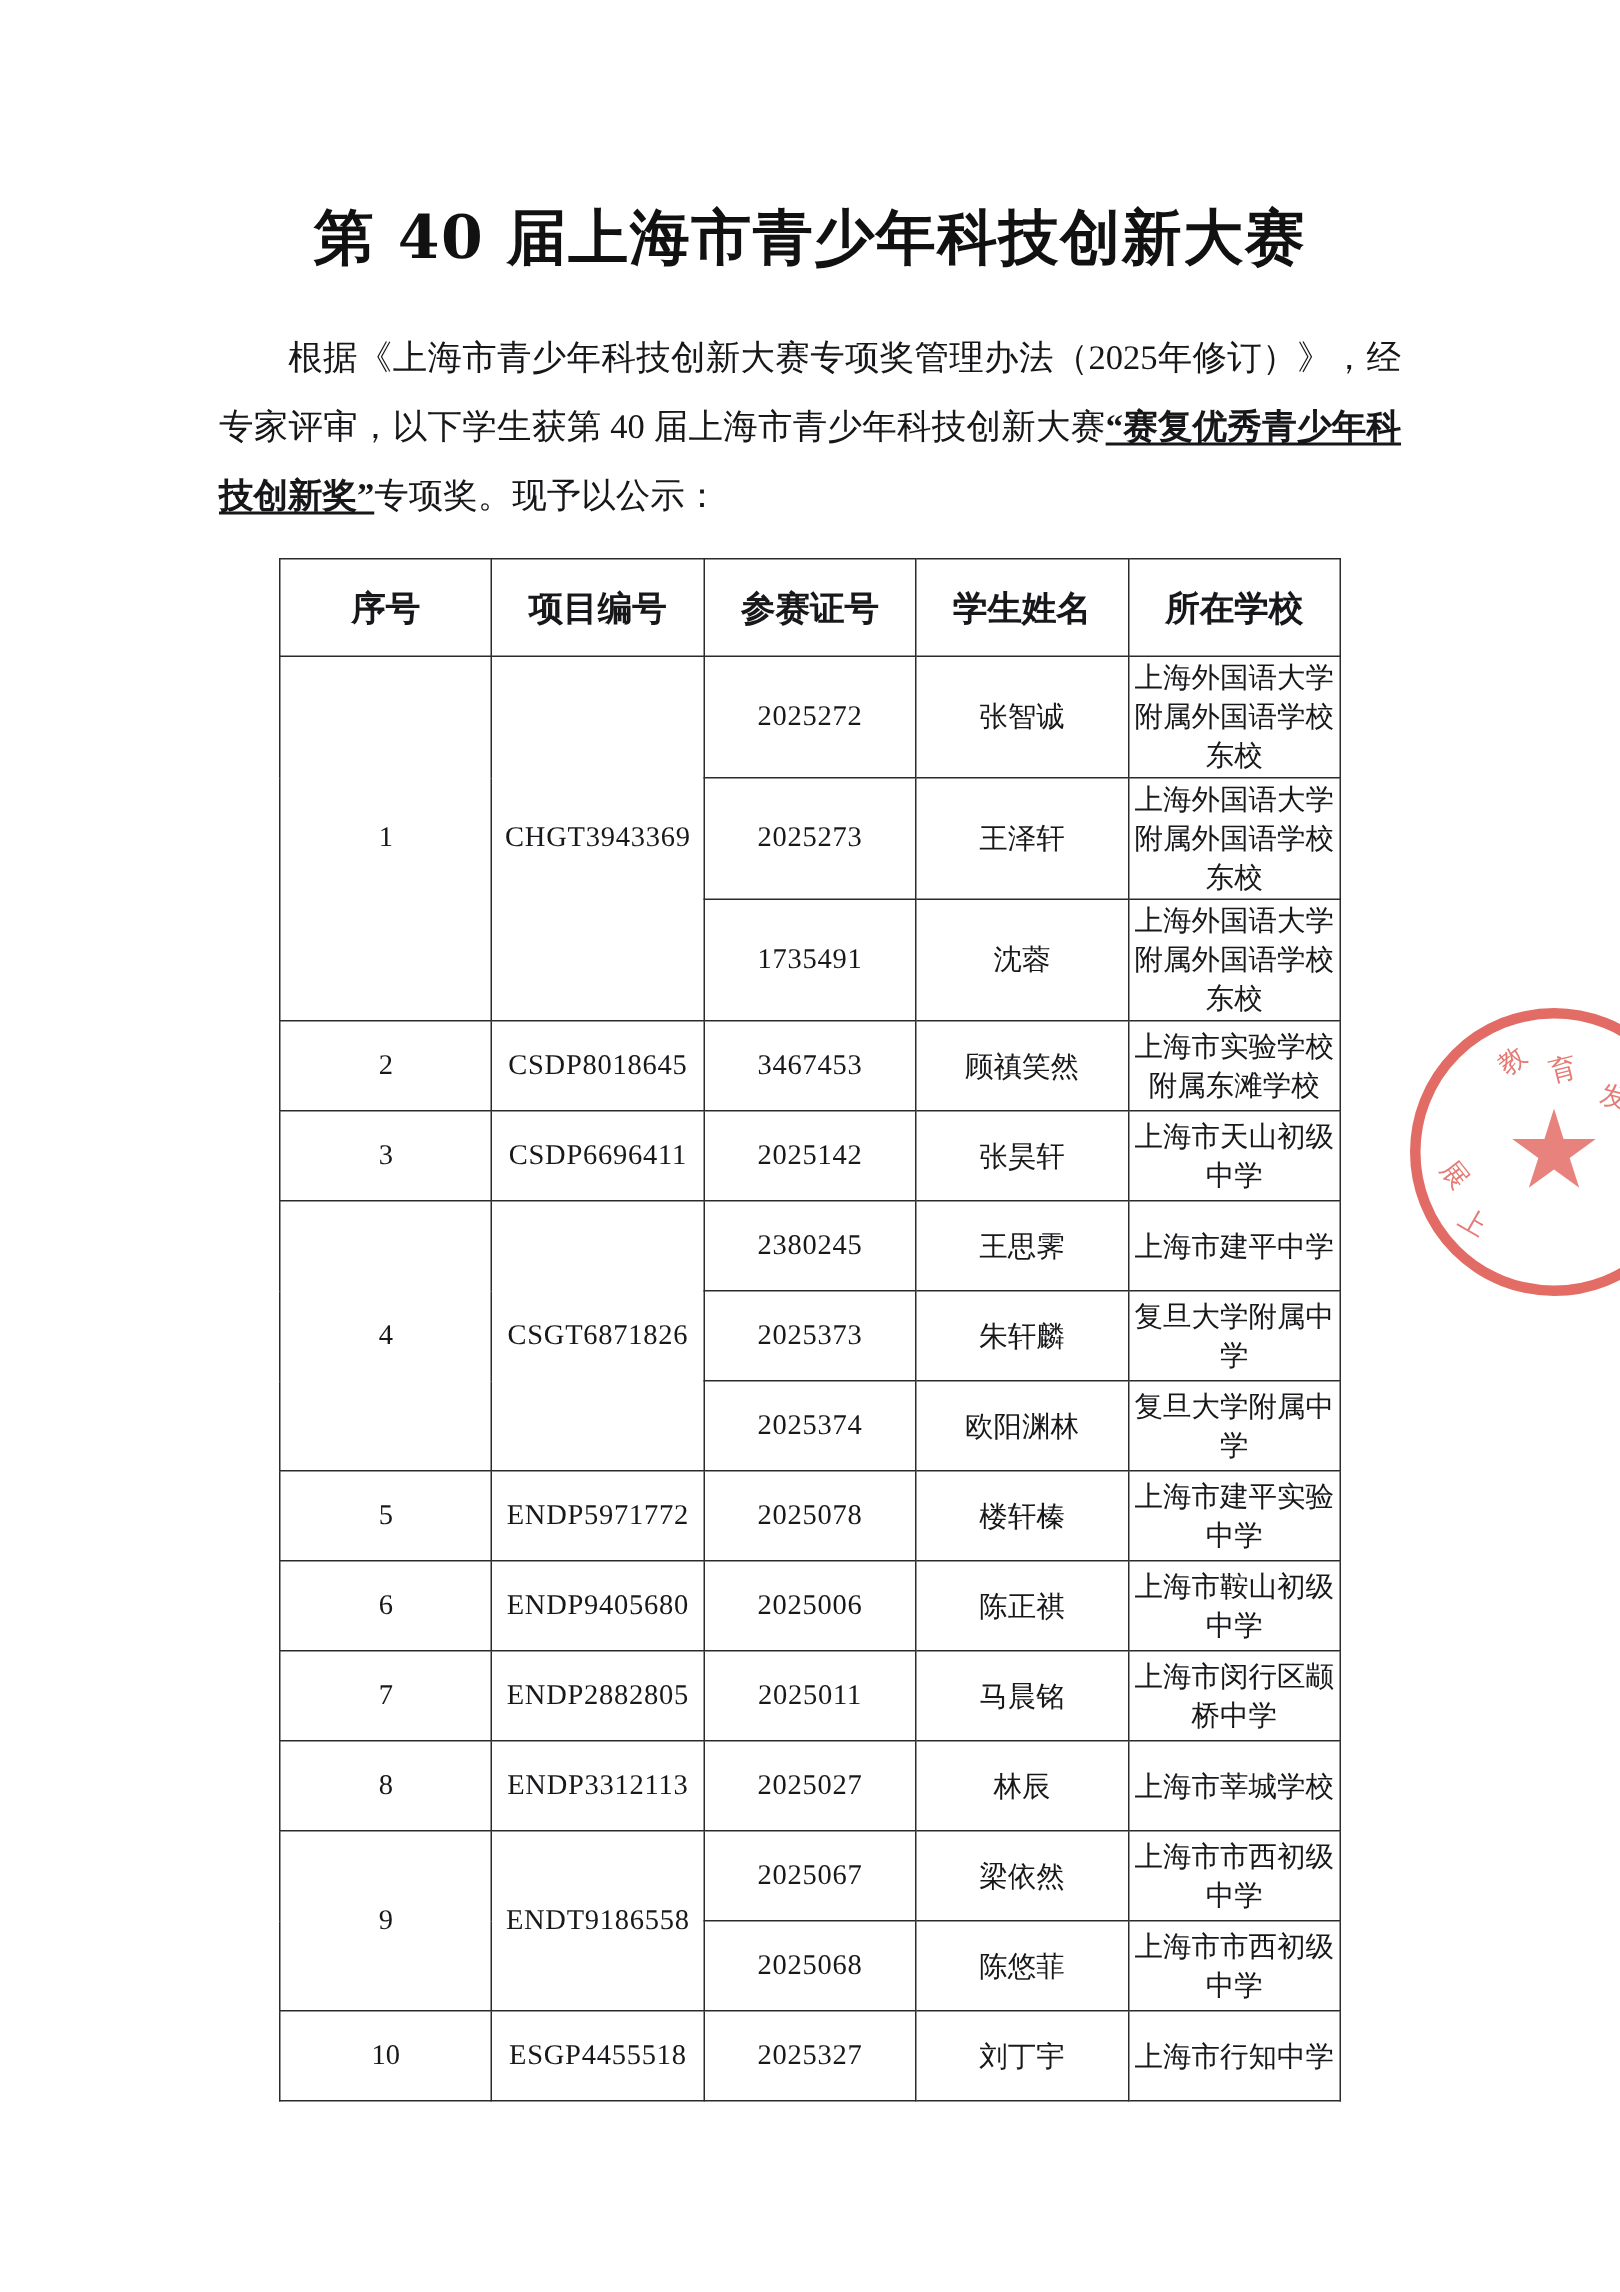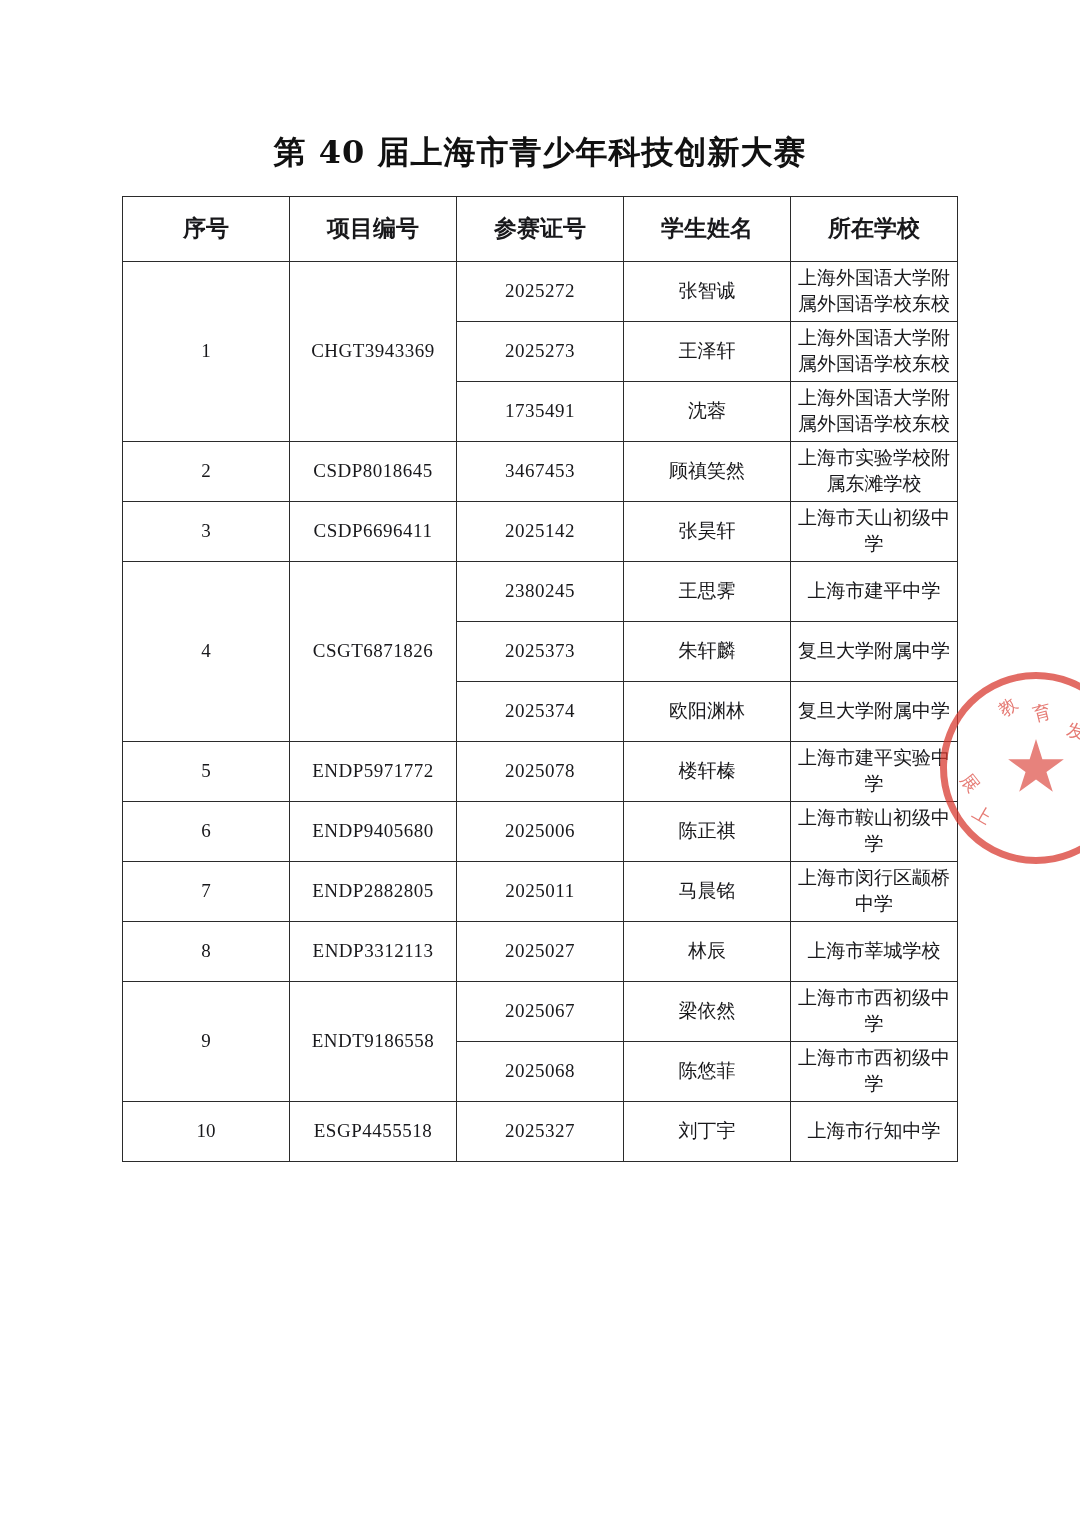--- a/index.html
+++ b/index.html
@@ -20,21 +20,21 @@
     inset: 0;
     padding: 0;
   }
   .title-block {
     text-align: center;
     margin-top: 128px;
   }
   .title-line {
     font-family: "DejaVu Serif", "Liberation Serif", serif;
     font-weight: bold;
-    font-size: 32px;
+    font-size: 40px;
     letter-spacing: 1px;
     line-height: 1.55;
     color: #111;
   }
   .title-line.sub {
     font-size: 28px;
   }
   .title-line.third {
     font-size: 26px;
     margin-top: 4px;
@@ -52,21 +52,21 @@
     width: 46px;
   }
   .body-text .emph {
     font-weight: bold;
     text-decoration: underline;
     text-underline-offset: 3px;
   }
   table.award-table {
     border-collapse: collapse;
     margin: 18px auto 0 auto;
-    width: 836px;
+    width: 708px;
     table-layout: fixed;
   }
   table.award-table th,
   table.award-table td {
     border: 1px solid #2b2b2b;
     text-align: center;
     vertical-align: middle;
     font-family: "Liberation Serif", "DejaVu Serif", serif;
     color: #18181b;
   }
@@ -127,20 +127,23 @@
 </style>
 </head>
 <body>
 
 <div class="page">
 
   <div class="title-block">
     <div class="title-line">第 40 届上海市青少年科技创新大赛</div>
   </div>
 
+  <div class="body-text">
+    <span class="indent"></span><span>根据《上海市青少年科技创新大赛专项奖管理办法（2025年修订）》，经专家评审，以下学生获第 40 届上海市青少年科技创新大赛</span><span class="emph">“赛复优秀青少年科技创新奖”</span><span>专项奖。现予以公示：</span>
+  </div>
 
   <table class="award-table">
     <thead>
       <tr>
         <th>序号</th>
         <th>项目编号</th>
         <th>参赛证号</th>
         <th>学生姓名</th>
         <th>所在学校</th>
       </tr>

